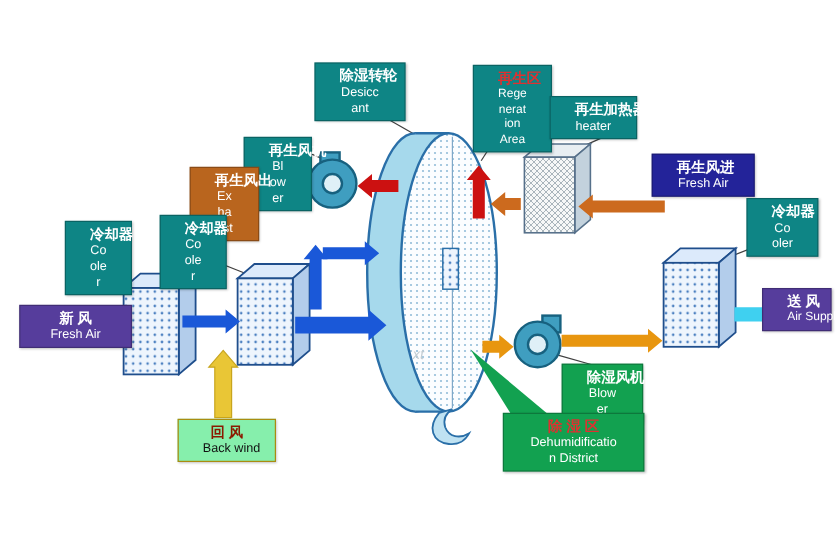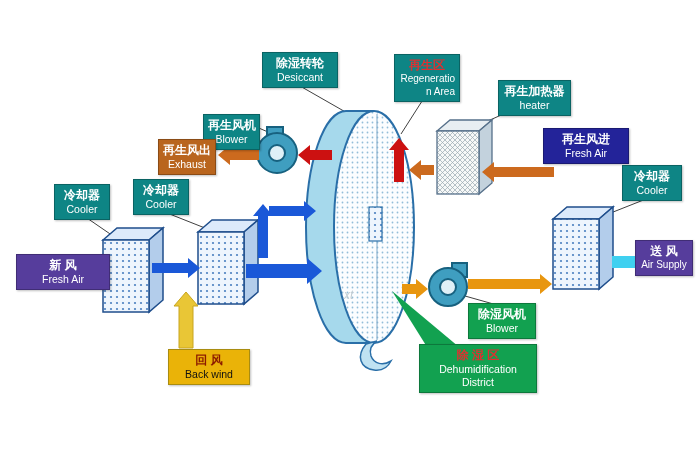--- a/index.html
+++ b/index.html
@@ -1,34 +1,34 @@
 <!DOCTYPE html>
 <html><head>
 <meta charset="utf-8">
 <style>
   html,body{margin:0;padding:0;background:#fff;font-family:"Liberation Sans",sans-serif;}
   .stage{position:relative;width:700px;height:451px;background:#ffffff;overflow:hidden;}
   .stage svg{position:absolute;left:0;top:0;}
   .label-box{
     position:absolute;
-    padding:3px 4px;
+    padding:3px 20px;
     text-align:center;
     line-height:1.25;
     box-sizing:border-box;
     border:1px solid rgba(0,0,0,0.25);
     box-shadow:1px 1px 2px rgba(0,0,0,0.25);
     z-index:5;
   }
   .label-box .zh{font-size:12px;font-weight:bold;color:#ffffff;white-space:nowrap;}
   .label-box .en{font-size:10.5px;font-weight:normal;color:#ffffff;overflow-wrap:break-word;}
   .teal{background:#0e8585;}
   .orangebox{background:#b9651e;}
   .navybox{background:#232399;}
   .purplebox{background:#563d9c;}
-  .yellowbox{background:#eab308;border-color:#a98c10;margin-left:20px;}
+  .yellowbox{background:#86efac;border-color:#a98c10;}
   .yellowbox .zh{color:#8b1a00;}
   .yellowbox .en{color:#111111;}
   .greenbox{background:#12a150;}
   .zh-red{color:#e03030 !important;}
   .nowrap .en{white-space:nowrap;}
   .watermark{
     position:absolute;left:344px;top:288px;
     font-size:12px;color:#c2ccd2;z-index:2;font-style:italic;
   }
 </style>
@@ -136,29 +136,29 @@
     <polygon fill="#3fd0f0" points="612,256 645,256 645,251 658,262 645,273 645,268 612,268"></polygon>
   </svg>
 
   <div class="label-box teal" style="left:262px;top:52px;width:76px;">
     <div class="zh">除湿转轮</div>
     <div class="en">Desiccant</div>
   </div>
 
   <div class="label-box teal" style="left:394px;top:54px;width:66px;">
     <div class="zh zh-red">再生区</div>
-    <div class="en" style="font-size:10px;text-align:right;">Regeneration Area</div>
+    <div class="en" style="font-size:10px;">Regeneration Area</div>
   </div>
 
   <div class="label-box teal" style="left:203px;top:84px;width:57px;margin-top:30px;">
     <div class="zh">再生风机</div>
     <div class="en">Blower</div>
   </div>
 
-  <div class="label-box teal" style="left:498px;top:80px;width:73px;">
+  <div class="label-box teal" style="left:458px;top:80px;width:73px;">
     <div class="zh">再生加热器</div>
     <div class="en">heater</div>
   </div>
 
   <div class="label-box orangebox" style="left:158px;top:139px;width:58px;">
     <div class="zh">再生风出</div>
     <div class="en">Exhaust</div>
   </div>
 
   <div class="label-box navybox nowrap" style="left:543px;top:128px;width:86px;">

